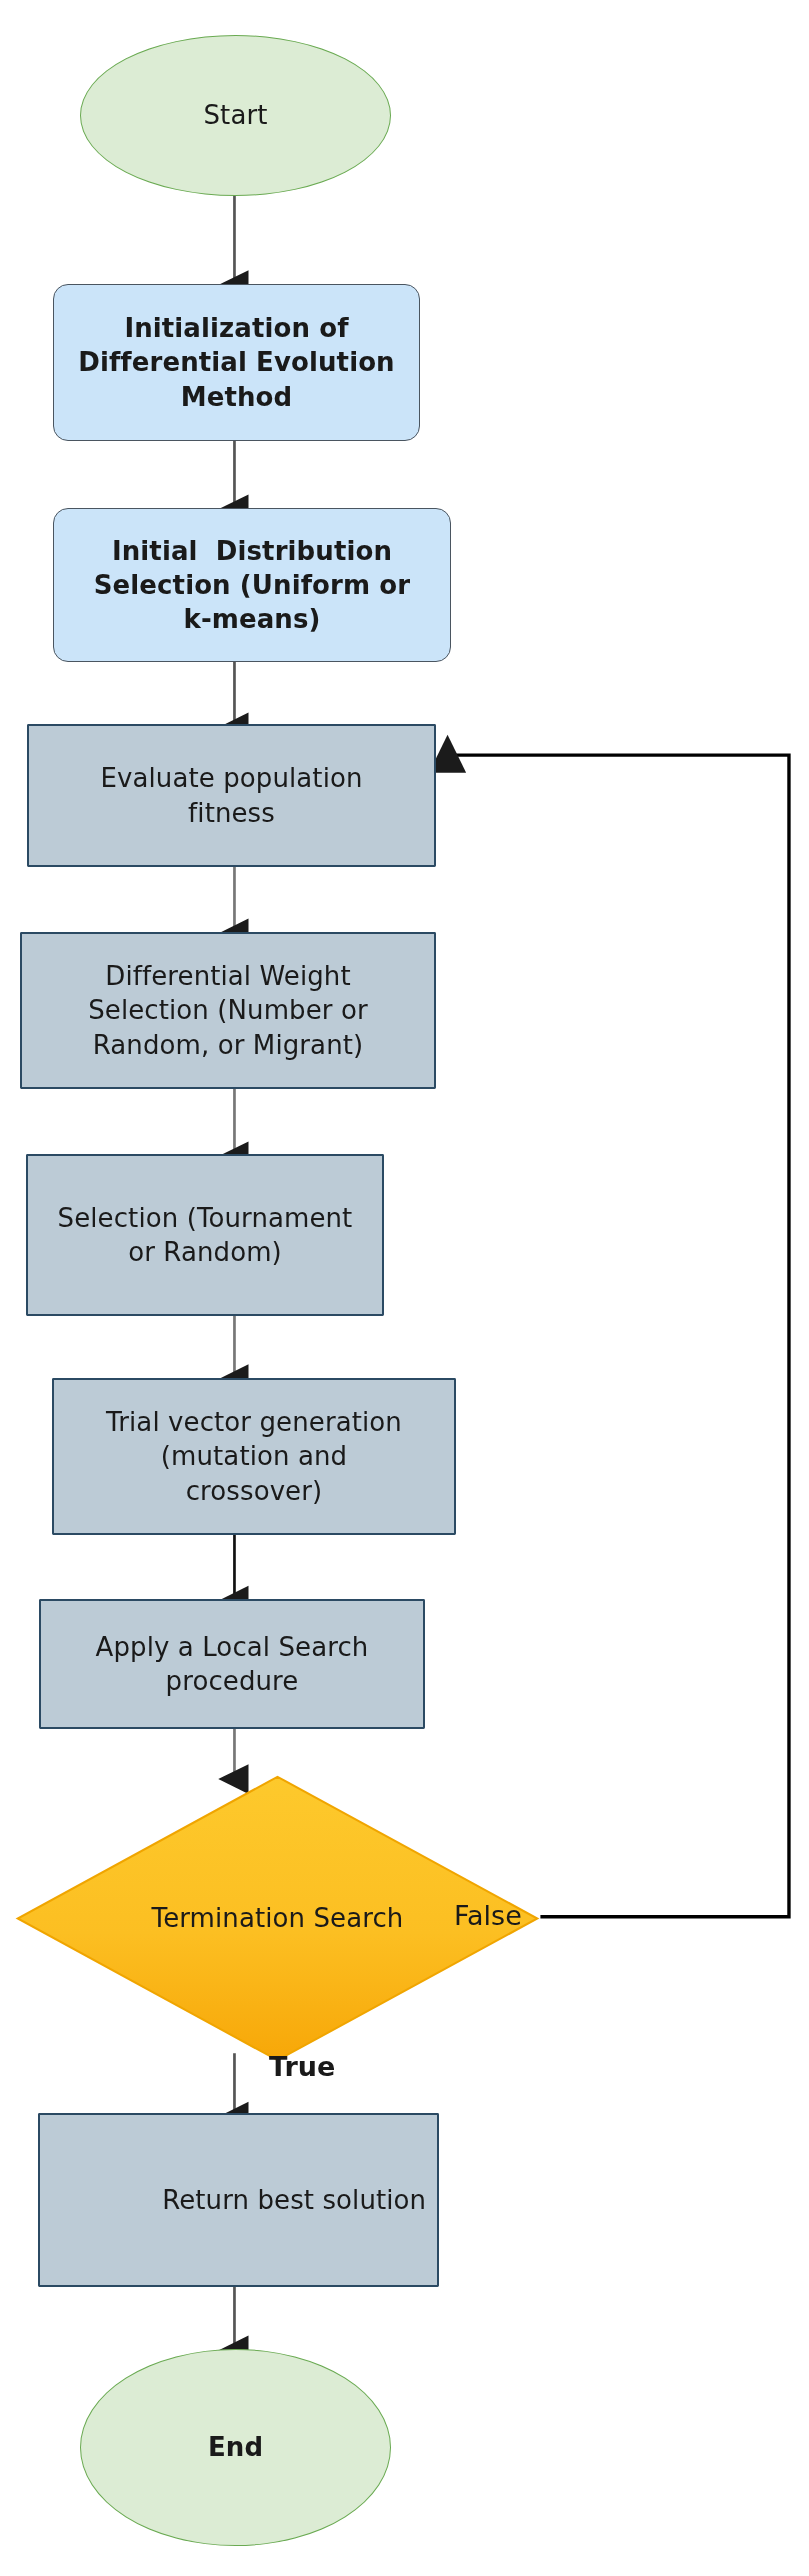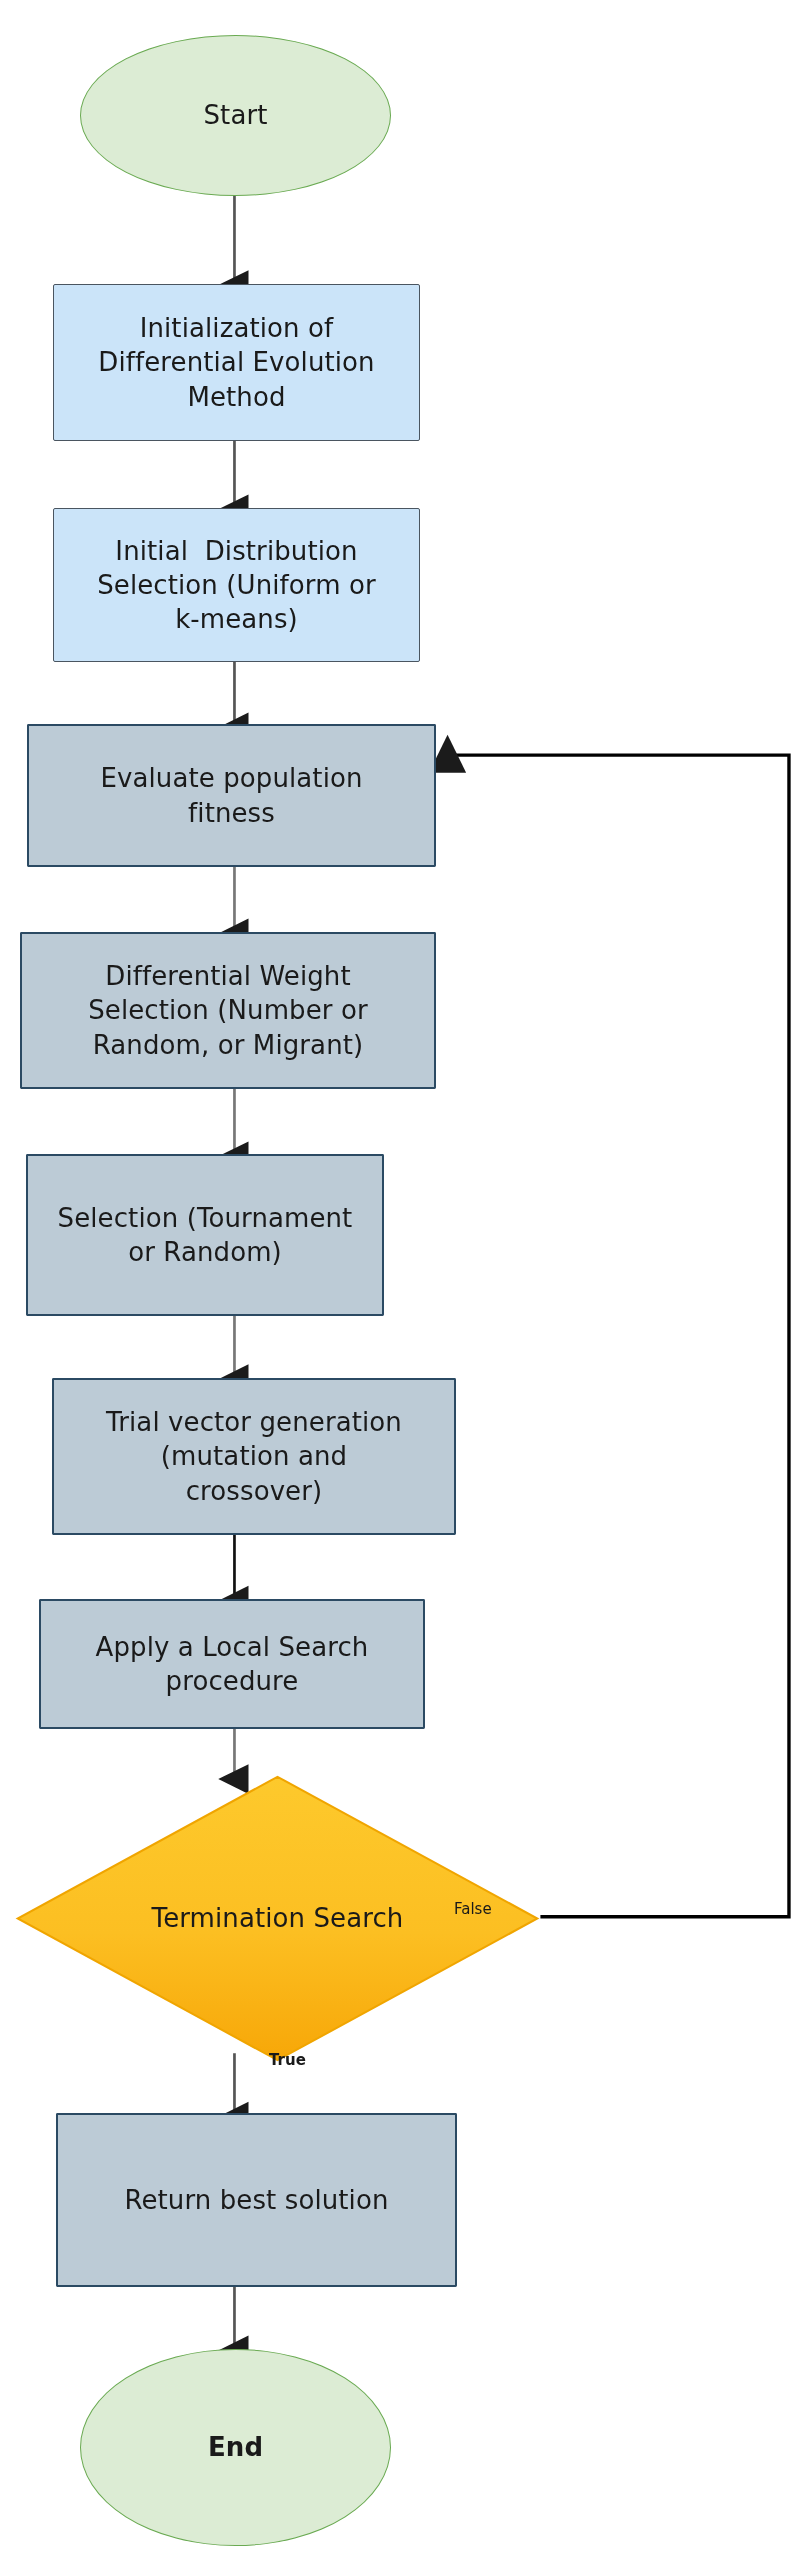--- a/index.html
+++ b/index.html
@@ -39,38 +39,39 @@
     white-space: pre-wrap;
   }
   .node-terminator {
     background: #dcecd4;
     border: 1.4px solid #6aaa52;
     border-radius: 50%;
   }
   .node-rounded {
     background: #cbe4f9;
     border: 1.7px solid #4a5560;
-    border-radius: 2px;
+    border-radius: 15px;
+    font-weight: bold;
   }
   .node-process {
     background: #bccbd6;
     border: 2.7px solid #2b4a63;
     border-radius: 1.4px;
   }
   .node-label-inner {
     padding: 0 10.8px;
     width: 100%;
     display: block;
   }
   .diamond-wrap {
     position: absolute;
   }
   .edge-label {
     position: absolute;
-    font-size: 15px;
+    font-size: 27px;
     color: #1a1a1a;
     line-height: 1;
     white-space: nowrap;
   }
 </style>
 </head>
 <body>
 
 <div id="flowchart-canvas">
 
@@ -137,21 +138,21 @@
   <div class="node node-terminator" style="left:80px; top:35px; width:311px; height:161px;">
     <span class="node-label-inner">Start</span>
   </div>
 
   <div class="node node-rounded" style="left:53px; top:284px; width:367px; height:157px;">
     <span class="node-label-inner">Initialization of
 Differential Evolution
 Method</span>
   </div>
 
-  <div class="node node-rounded" style="left:53px; top:508px; width:367px; height:154px;">
+  <div class="node node-rounded" style="left:53px; top:508px; width:398px; height:154px;">
     <span class="node-label-inner">Initial  Distribution
 Selection (Uniform or
 k-means)</span>
   </div>
 
   <div class="node node-process" style="left:27px; top:724px; width:409px; height:143px;">
     <span class="node-label-inner">Evaluate population
 fitness</span>
   </div>
 
@@ -183,21 +184,21 @@
     </svg>
     <div class="node" style="left:0; top:0; width:525px; height:289px;">
       <span class="node-label-inner">Termination Search</span>
     </div>
   </div>
 
   <div class="edge-label" style="left:454px; top:1902px;">False</div>
 
   <div class="edge-label" style="left:269px; top:2053px;font-weight:bold;">True</div>
 
-  <div class="node node-process" style="left:56px; top:2113px; width:401px; height:174px;">
+  <div class="node node-process" style="left:38px; top:2113px; width:401px; height:174px;text-align:right;">
     <span class="node-label-inner">Return best solution</span>
   </div>
 
   <div class="node node-terminator" style="left:80px; top:2349px; width:311px; height:197px;font-weight:bold;">
     <span class="node-label-inner">End</span>
   </div>
 
 </div>
 
 

